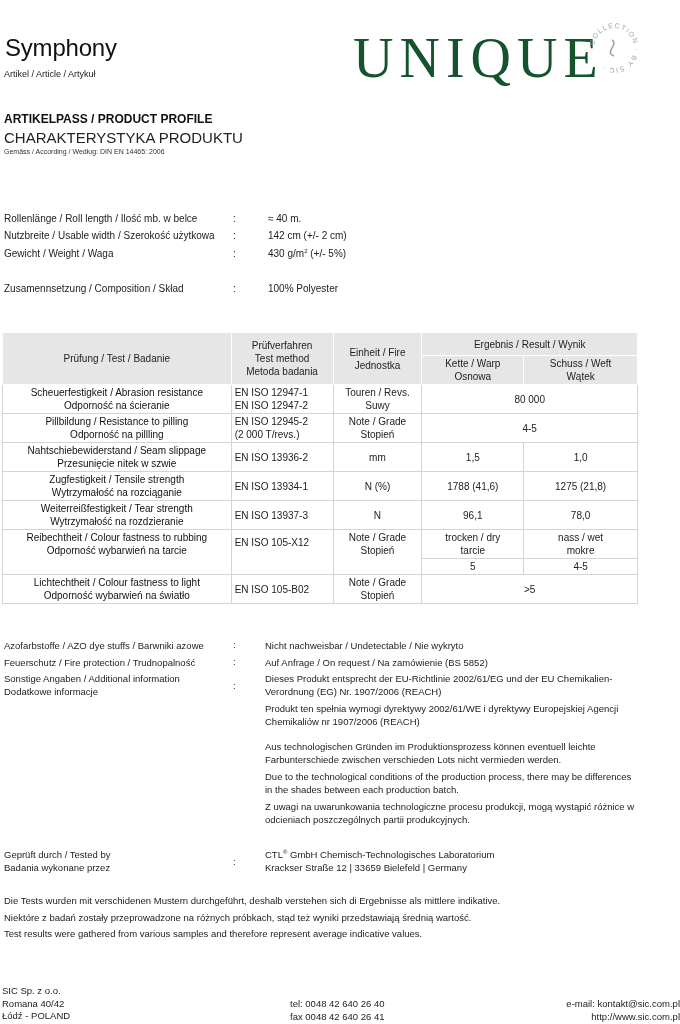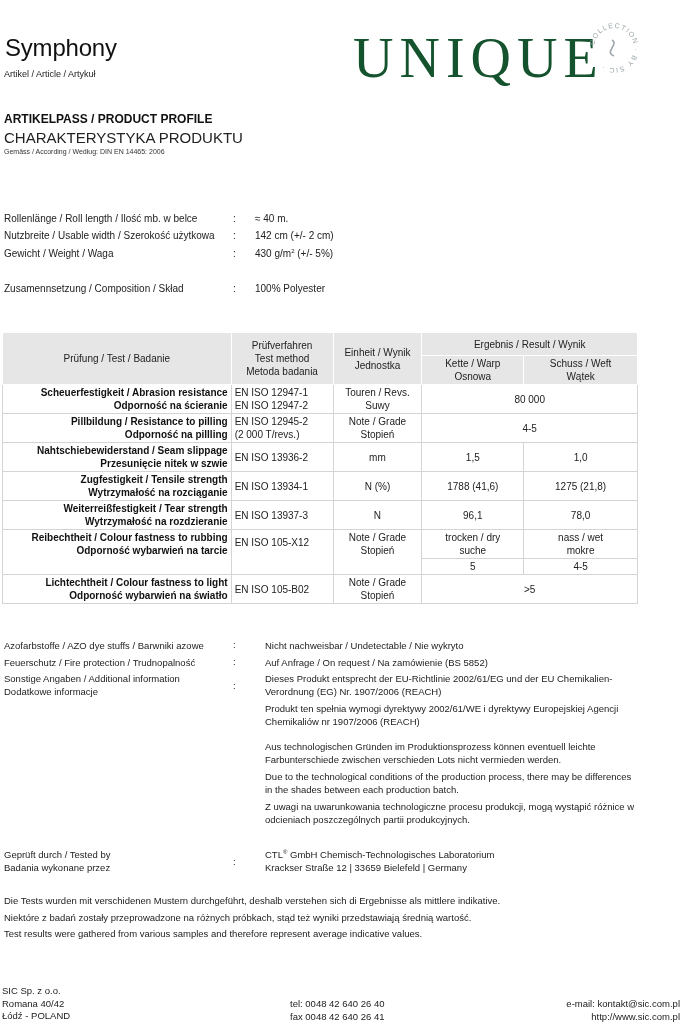--- a/index.html
+++ b/index.html
@@ -12,28 +12,28 @@
   .logo-word { position:absolute; left:0; top:10px; font-family:"Liberation Serif", serif;
                font-size:56px; color:#14532d; letter-spacing:6px; line-height:56px; }
   .logo-badge { position:absolute; left:233px; top:0px; width:56px; height:56px; }
   .h1 { left:4px; top:112px; font-size:12px; font-weight:bold; color:#111; }
   .h2 { left:4px; top:129px; font-size:15px; color:#222; }
   .h3 { left:4px; top:148px; font-size:7px; color:#333; }
 
   .spec { font-size:10px; color:#222; }
   .spec .lab { position:absolute; left:4px; }
   .spec .col { position:absolute; left:233px; }
-  .spec .val { position:absolute; left:255px; }
+  .spec .val { position:absolute; left:268px; }
   sup { font-size:6px; vertical-align:super; line-height:0; }
 
   table.tests { position:absolute; left:2px; top:332px; width:636px; border-collapse:collapse;
                 font-size:10px; color:#222; }
   table.tests td, table.tests th { border:1px solid #d4d4d4; padding:1px 3px; line-height:13px; }
   table.tests th { background:#e6e6e6; font-weight:normal; text-align:center; border-color:#ffffff; }
-  table.tests td.test { font-weight:bold; color:#111; text-align:right; }
+  table.tests td.test { font-weight:normal; color:#111; text-align:center; }
   table.tests td.c { text-align:center; }
   table.tests td.l { text-align:left;margin-left:10px; }
 
   .info { font-size:9.5px; color:#222; }
   .info .lab { position:absolute; left:4px; line-height:13px; }
   .info .col { position:absolute; left:233px; }
   .info .val { position:absolute; left:265px; line-height:13px; width:400px; }
 
   .notes { left:4px; top:893px; font-size:9.5px; color:#222; line-height:16.5px; }
   .footer { font-size:9.5px; color:#222; line-height:12.5px; }
@@ -94,21 +94,21 @@
     </colgroup>
   <tbody>
       <tr style="height:23px">
     <th rowspan="2">Prüfung / Test / Badanie</th>
     <th rowspan="2">
       <div>Prüfverfahren</div>
       <div>Test method</div>
       <div>Metoda badania</div>
     </th>
     <th rowspan="2">
-      <div>Einheit / Wynik</div>
+      <div>Einheit / Fire</div>
       <div>Jednostka</div>
     </th>
     <th colspan="2">Ergebnis / Result / Wynik</th>
   </tr>
   <tr style="height:28px">
     <th>
       <div>Kette / Warp</div>
       <div>Osnowa</div>
     </th>
     <th>
@@ -182,21 +182,21 @@
           <div>Reibechtheit / Colour fastness to rubbing</div>
           <div>Odporność wybarwień na tarcie</div>
         </td>
     <td class="l" rowspan="2" style="vertical-align:top;padding-top:6px">EN ISO 105-X12</td>
     <td class="c" rowspan="2" style="vertical-align:top">
           <div>Note / Grade</div>
           <div>Stopień</div>
         </td>
     <td class="c">
           <div>trocken / dry</div>
-          <div>suche</div>
+          <div>tarcie</div>
         </td>
     <td class="c">
           <div>nass / wet</div>
           <div>mokre</div>
         </td>
   </tr>
   <tr>
     <td class="c">5</td>
     <td class="c">4-5</td>
   </tr>

